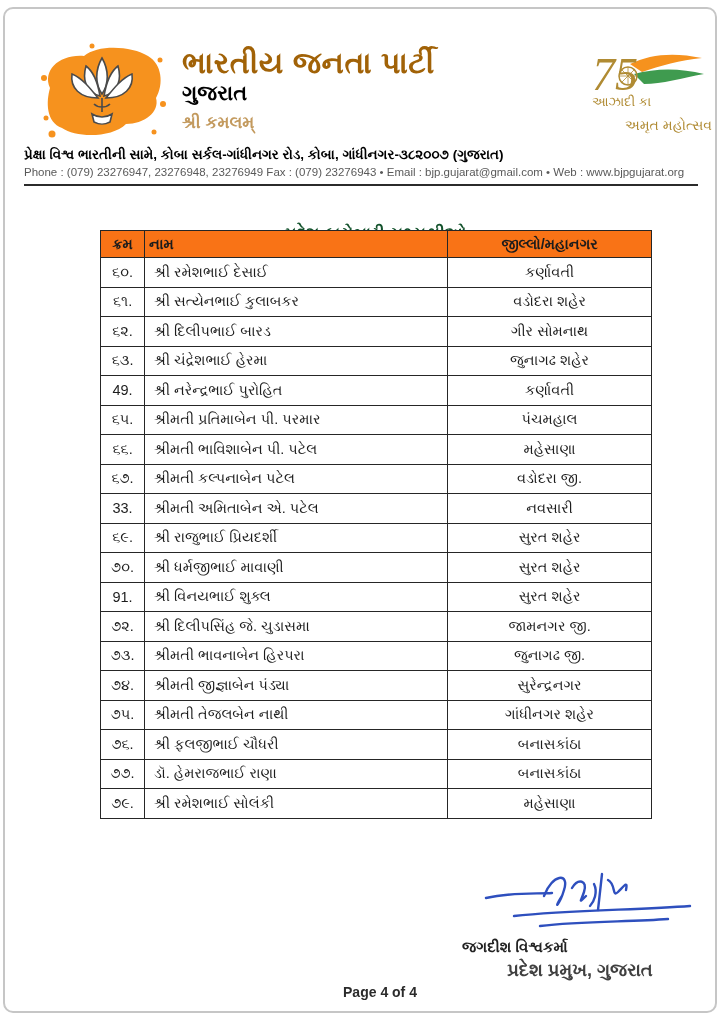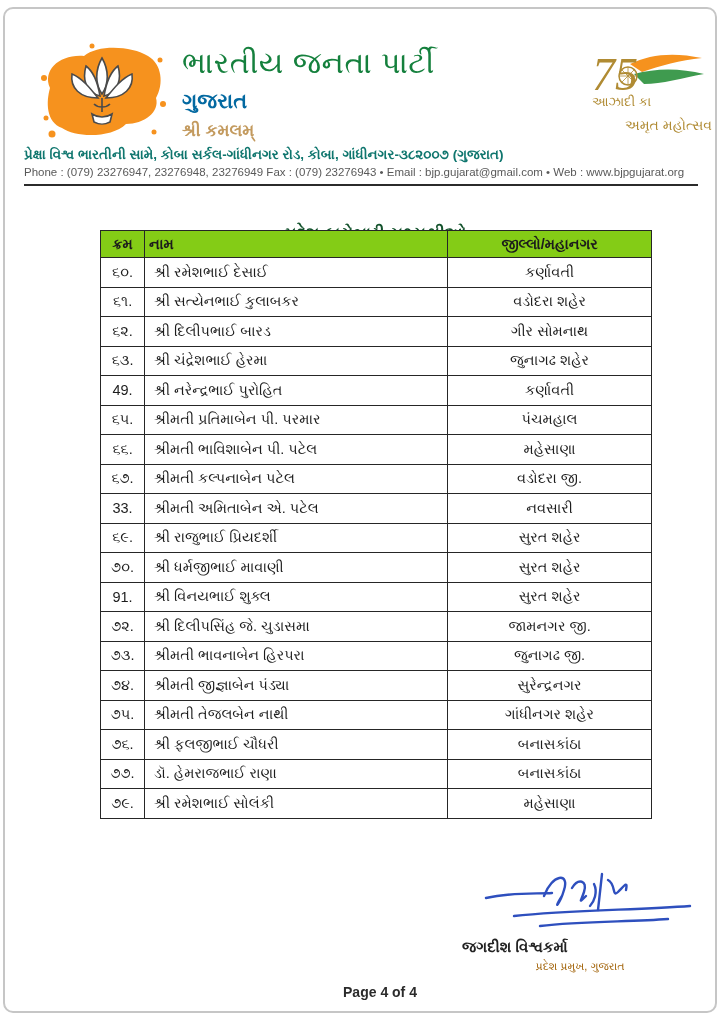--- a/index.html
+++ b/index.html
@@ -5,57 +5,57 @@
   * { margin:0; padding:0; box-sizing:border-box; }
   html,body { width:722px; height:1024px; background:#ffffff; overflow:hidden;
               font-family:"Liberation Sans", sans-serif; }
   .page { position:absolute; left:0; top:0; width:722px; height:1024px; background:#fff; }
   .scan-frame { position:absolute; left:3px; top:7px; width:714px; height:1006px;
                 border:2px solid #c6c6c6; border-radius:10px; pointer-events:none; }
 
   
   .logo { position:absolute; left:36px; top:40px; width:132px; height:108px; }
   .title-block { position:absolute; left:182px; top:46px; }
-  .party-name { font-size:30px; font-weight:normal; color:#15803d; letter-spacing:.5px;text-align:right; }
-  .state-name { font-size:21px; font-weight:bold; color:#0369a1; margin-top:8px; }
+  .party-name { font-size:30px; font-weight:bold; color:#a16207; letter-spacing:.5px;text-align:right; }
+  .state-name { font-size:21px; font-weight:bold; color:#000000; margin-top:0; }
   .kamalam    { font-size:17px; color:#c39a5e; margin-top:8px; font-weight:bold; }
 
   .azadi { position:absolute; left:586px; top:46px; width:128px; text-align:center; color:#b08b33; }
   .azadi svg { display:block; margin:0 auto; }
   .azadi-l1 { font-size:13px; text-align:left; padding-left:6px; margin-top:-4px; }
   .azadi-l2 { font-size:14px; text-align:right; padding-right:2px; margin-top:7px; }
 
   .address { position:absolute; left:24px; top:147px; width:680px;
-             color:#0f766e; font-weight:bold; font-size:13.5px; }
+             color:#000000; font-weight:bold; font-size:13.5px; }
   .contact { position:absolute; left:24px; top:166px; width:690px;
              color:#595959; font-size:11.5px; }
   .head-rule { position:absolute; left:24px; top:184px; width:674px; height:2px; background:#2b2b2b; }
 
   
   .doc-title { position:absolute; left:100px; top:198px; width:552px; text-align:center;
                font-size:17px; font-weight:bold; color:#14532d;
                text-decoration:underline; text-underline-offset:4px;margin-top:26px; }
 
   table.members { position:absolute; left:100px; top:230px; width:552px;
                   border-collapse:collapse; table-layout:fixed; }
   .members th, .members td { border:1.6px solid #262626; font-size:14.5px; color:#1c1c1c;
                              padding:0 4px; overflow:hidden; white-space:nowrap; }
-  .members th { background:#84cc16; font-weight:bold; height:27px; }
+  .members th { background:#f97316; font-weight:bold; height:27px; }
   .members td { height:29.5px; }
   .col-num  { width:8%; text-align:center; }
   .col-name { width:55%; text-align:left; }
   .members td.col-name { padding-left:9px; }
   .col-dist { width:37%; text-align:center; }
 
   
   .signature { position:absolute; left:478px; top:866px; width:236px; height:72px; }
   .sig-name  { position:absolute; left:462px; top:938px; width:236px; text-align:left;
                font-size:15px; font-weight:bold; color:#222; }
   .sig-title { position:absolute; left:462px; top:960px; width:236px; text-align:center;
-               font-size:11px; font-weight:normal; color:#a16207; }
+               font-size:18px; font-weight:bold; color:#404040; }
   .page-label { position:absolute; left:0; top:984px; width:760px; text-align:center;
                 font-size:14px; font-weight:bold; color:#2b2b2b; }
 </style>
 </head>
 <body>
 
 <div class="page">
   <div class="scan-frame"></div>
 
   <svg class="logo" viewBox="0 0 132 108">

